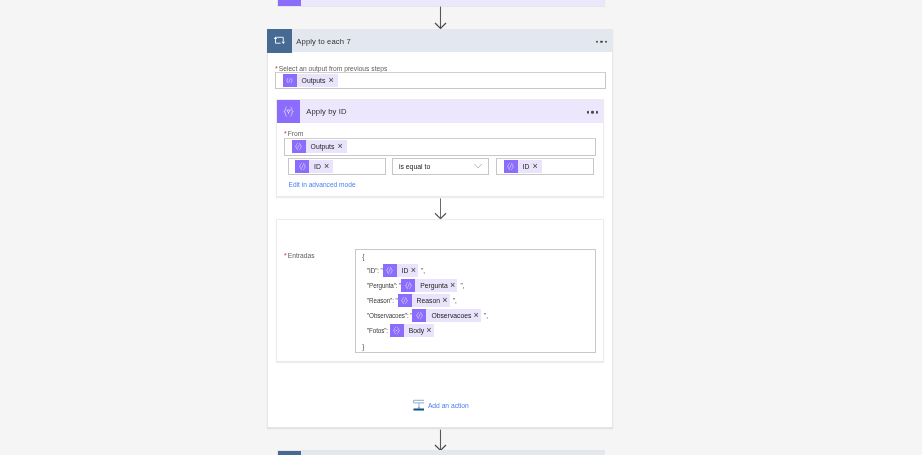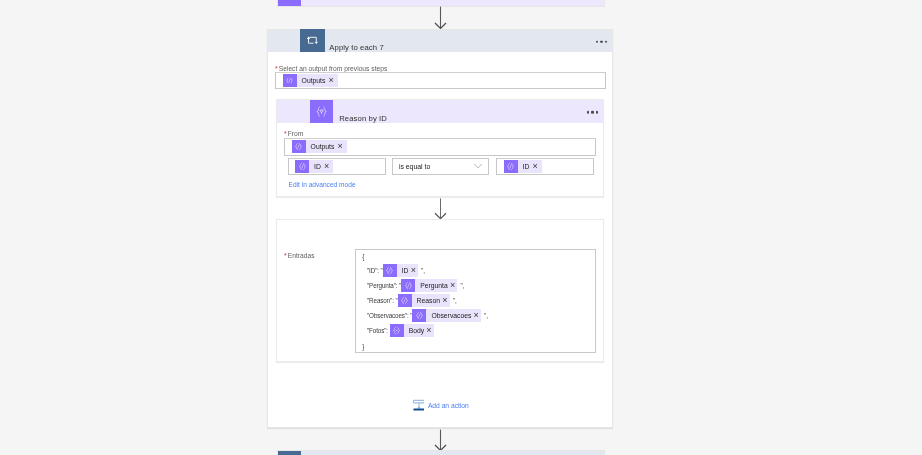--- a/index.html
+++ b/index.html
@@ -3,21 +3,21 @@
 <meta charset="utf-8">
 <style>
   html,body{margin:0;padding:0;}
   body{width:922px;height:455px;background:#f5f5f5;overflow:hidden;
        font-family:"Liberation Sans",sans-serif;font-size:11px;color:#323130;
        -webkit-font-smoothing:antialiased;}
   .canvas{position:relative;width:922px;height:455px;}
 
   
   .card{position:absolute;background:#fff;box-sizing:border-box;}
-  .card-hdr{position:relative;height:23.2px;display:flex;align-items:flex-end;padding-left:33px;}
+  .card-hdr{position:relative;height:23.2px;display:flex;align-items:center;}
   .hdr-icon{width:23.2px;height:23.2px;flex:0 0 23.2px;display:flex;align-items:center;justify-content:center;}
   .hdr-title{margin-left:4.8px;font-size:7.7px;color:#323130;letter-spacing:.1px;}
   .hdr-menu{position:absolute;right:4.6px;top:50%;transform:translateY(-50%);margin-top:.5px;
             display:flex;gap:2.0px;align-items:center;}
   .hdr-menu i{width:2.6px;height:2.6px;border-radius:50%;background:#4a4a4a;display:block;}
 
   
   #loopCard{left:267px;top:29px;width:346px;height:399px;border:1px solid #e6e6e6;
             box-shadow:0 1px 1px rgba(0,0,0,.08);}
   #loopCard>.card-hdr{background:#e3e8f0;height:22.4px;}
@@ -132,21 +132,21 @@
     <div class="card pcard" id="filterCard" style="left:8px;top:69px;">
       <div class="card-hdr">
         <span class="hdr-icon">
           <svg width="13.2" height="13.2" viewBox="0 0 132 132">
             <path d="M44 20 C34 26 34 40 33 52 C32 61 27 64 18 66 C27 68 32 71 33 80 C34 92 34 106 44 112" stroke="#ffffff" stroke-width="6" fill="none" opacity=".9" stroke-linecap="round" stroke-linejoin="round"></path>
             <path d="M88 20 C98 26 98 40 99 52 C100 61 105 64 114 66 C105 68 100 71 99 80 C98 92 98 106 88 112" stroke="#ffffff" stroke-width="6" fill="none" opacity=".9" stroke-linecap="round" stroke-linejoin="round"></path>
             <path d="M48 50 H84 L70 74 H62 Z" fill="none" stroke="#ffffff" stroke-width="6.6" opacity=".9" stroke-linejoin="round"></path>
             <path d="M66 73 V90" stroke="#ffffff" stroke-width="6.6" opacity=".9" stroke-linecap="butt"></path>
           </svg>
         </span>
-        <span class="hdr-title">Reason by ID</span>
+        <span class="hdr-title">Apply by ID</span>
         <span class="hdr-menu">
             <i></i>
             <i></i>
             <i></i>
           </span>
       </div>
 
       <div class="flabel" style="left:7px;top:29.5px;">
         <span class="req">*</span><span>From</span>
       </div>

